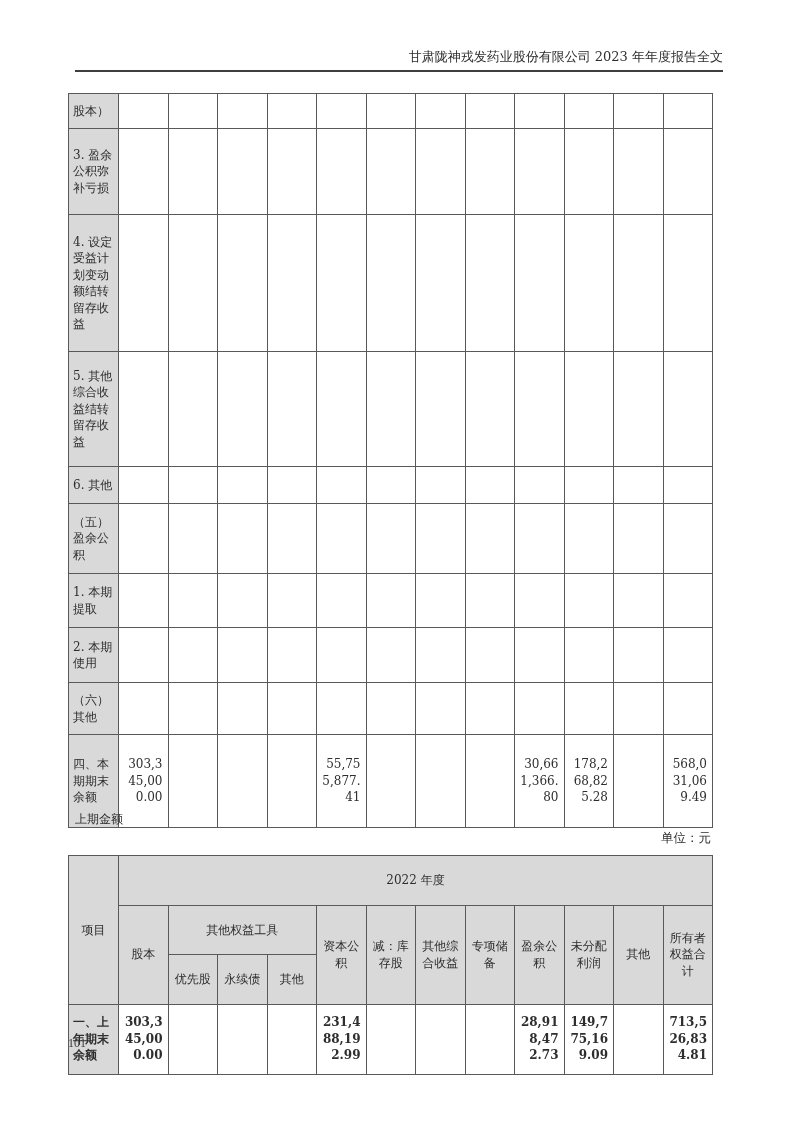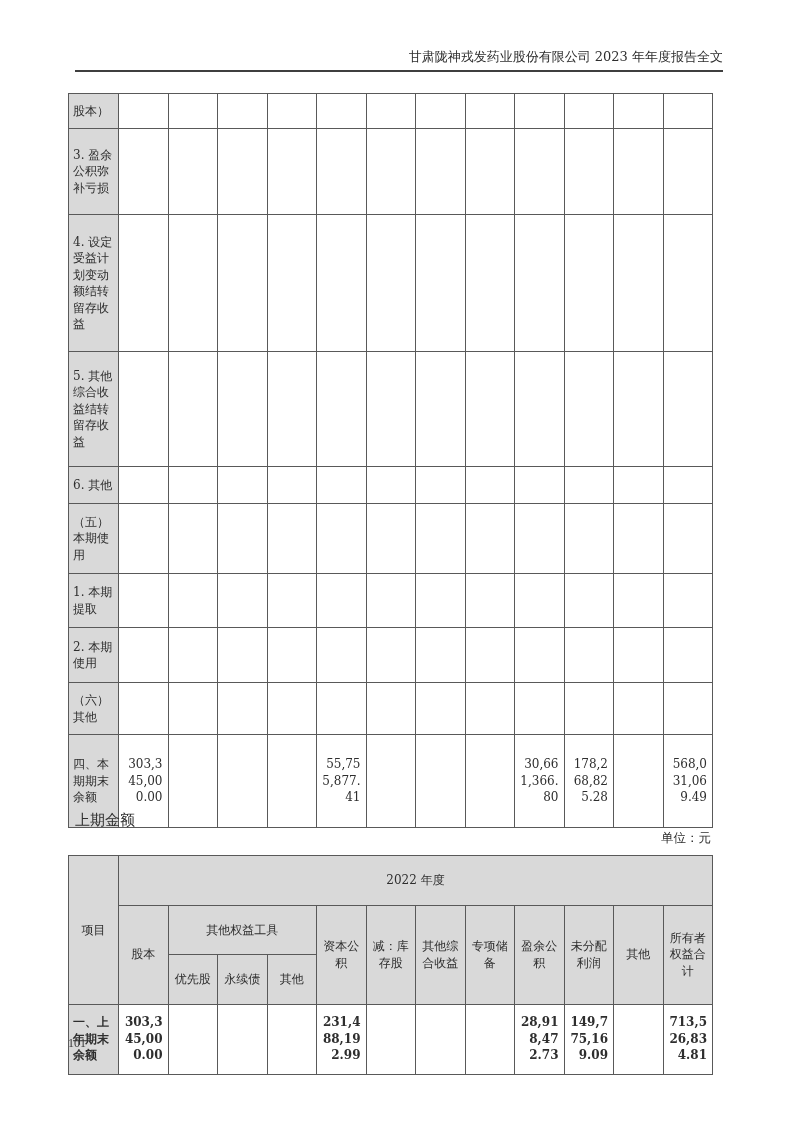--- a/index.html
+++ b/index.html
@@ -12,21 +12,21 @@
   #header-rule{top:70px;left:75px;width:648px;height:2px;background:#3f3f3f;}
   table{border-collapse:collapse;table-layout:fixed;width:645px;font-size:12px;line-height:16.5px;}
   td{
     border:1px solid #595959;vertical-align:middle;word-break:break-all;
     overflow:hidden;padding:1px 4px;
   }
   td.lbl{background:#d9d9d9;text-align:left;padding-left:4px;padding-right:4px;}
   td.num{text-align:right;padding-right:5px;}
   td.hdr{background:#d9d9d9;text-align:center;padding:16px 2px;}
   #table1{top:93px;left:68px;}
-  #note-prev{top:811px;left:75px;font-size:15px;}
+  #note-prev{top:811px;left:75px;font-size:12px;}
   #unit-label{top:830px;left:68px;width:643px;text-align:right;font-size:12.5px;}
   #table2{top:855px;left:68px;}
   #page-number{top:1036px;left:68px;width:650px;text-align:left;font-size:12px;color:#3a3a3a;font-family:Liberation Serif, serif;}
 </style>
 </head>
 <body>
 
 <div id="report-header" class="abs">甘肃陇神戎发药业股份有限公司 2023 年年度报告全文</div>
 <div id="header-rule" class="abs"></div>
 
@@ -116,21 +116,21 @@
         <td class="num"></td>
         <td class="num"></td>
         <td class="num"></td>
         <td class="num"></td>
         <td class="num"></td>
         <td class="num"></td>
         <td class="num"></td>
         <td class="num"></td>
       </tr>
       <tr style="height: 70px;">
-        <td class="lbl">（五）本期使用</td>
+        <td class="lbl">（五）盈余公积</td>
         <td class="num"></td>
         <td class="num"></td>
         <td class="num"></td>
         <td class="num"></td>
         <td class="num"></td>
         <td class="num"></td>
         <td class="num"></td>
         <td class="num"></td>
         <td class="num"></td>
         <td class="num"></td>

